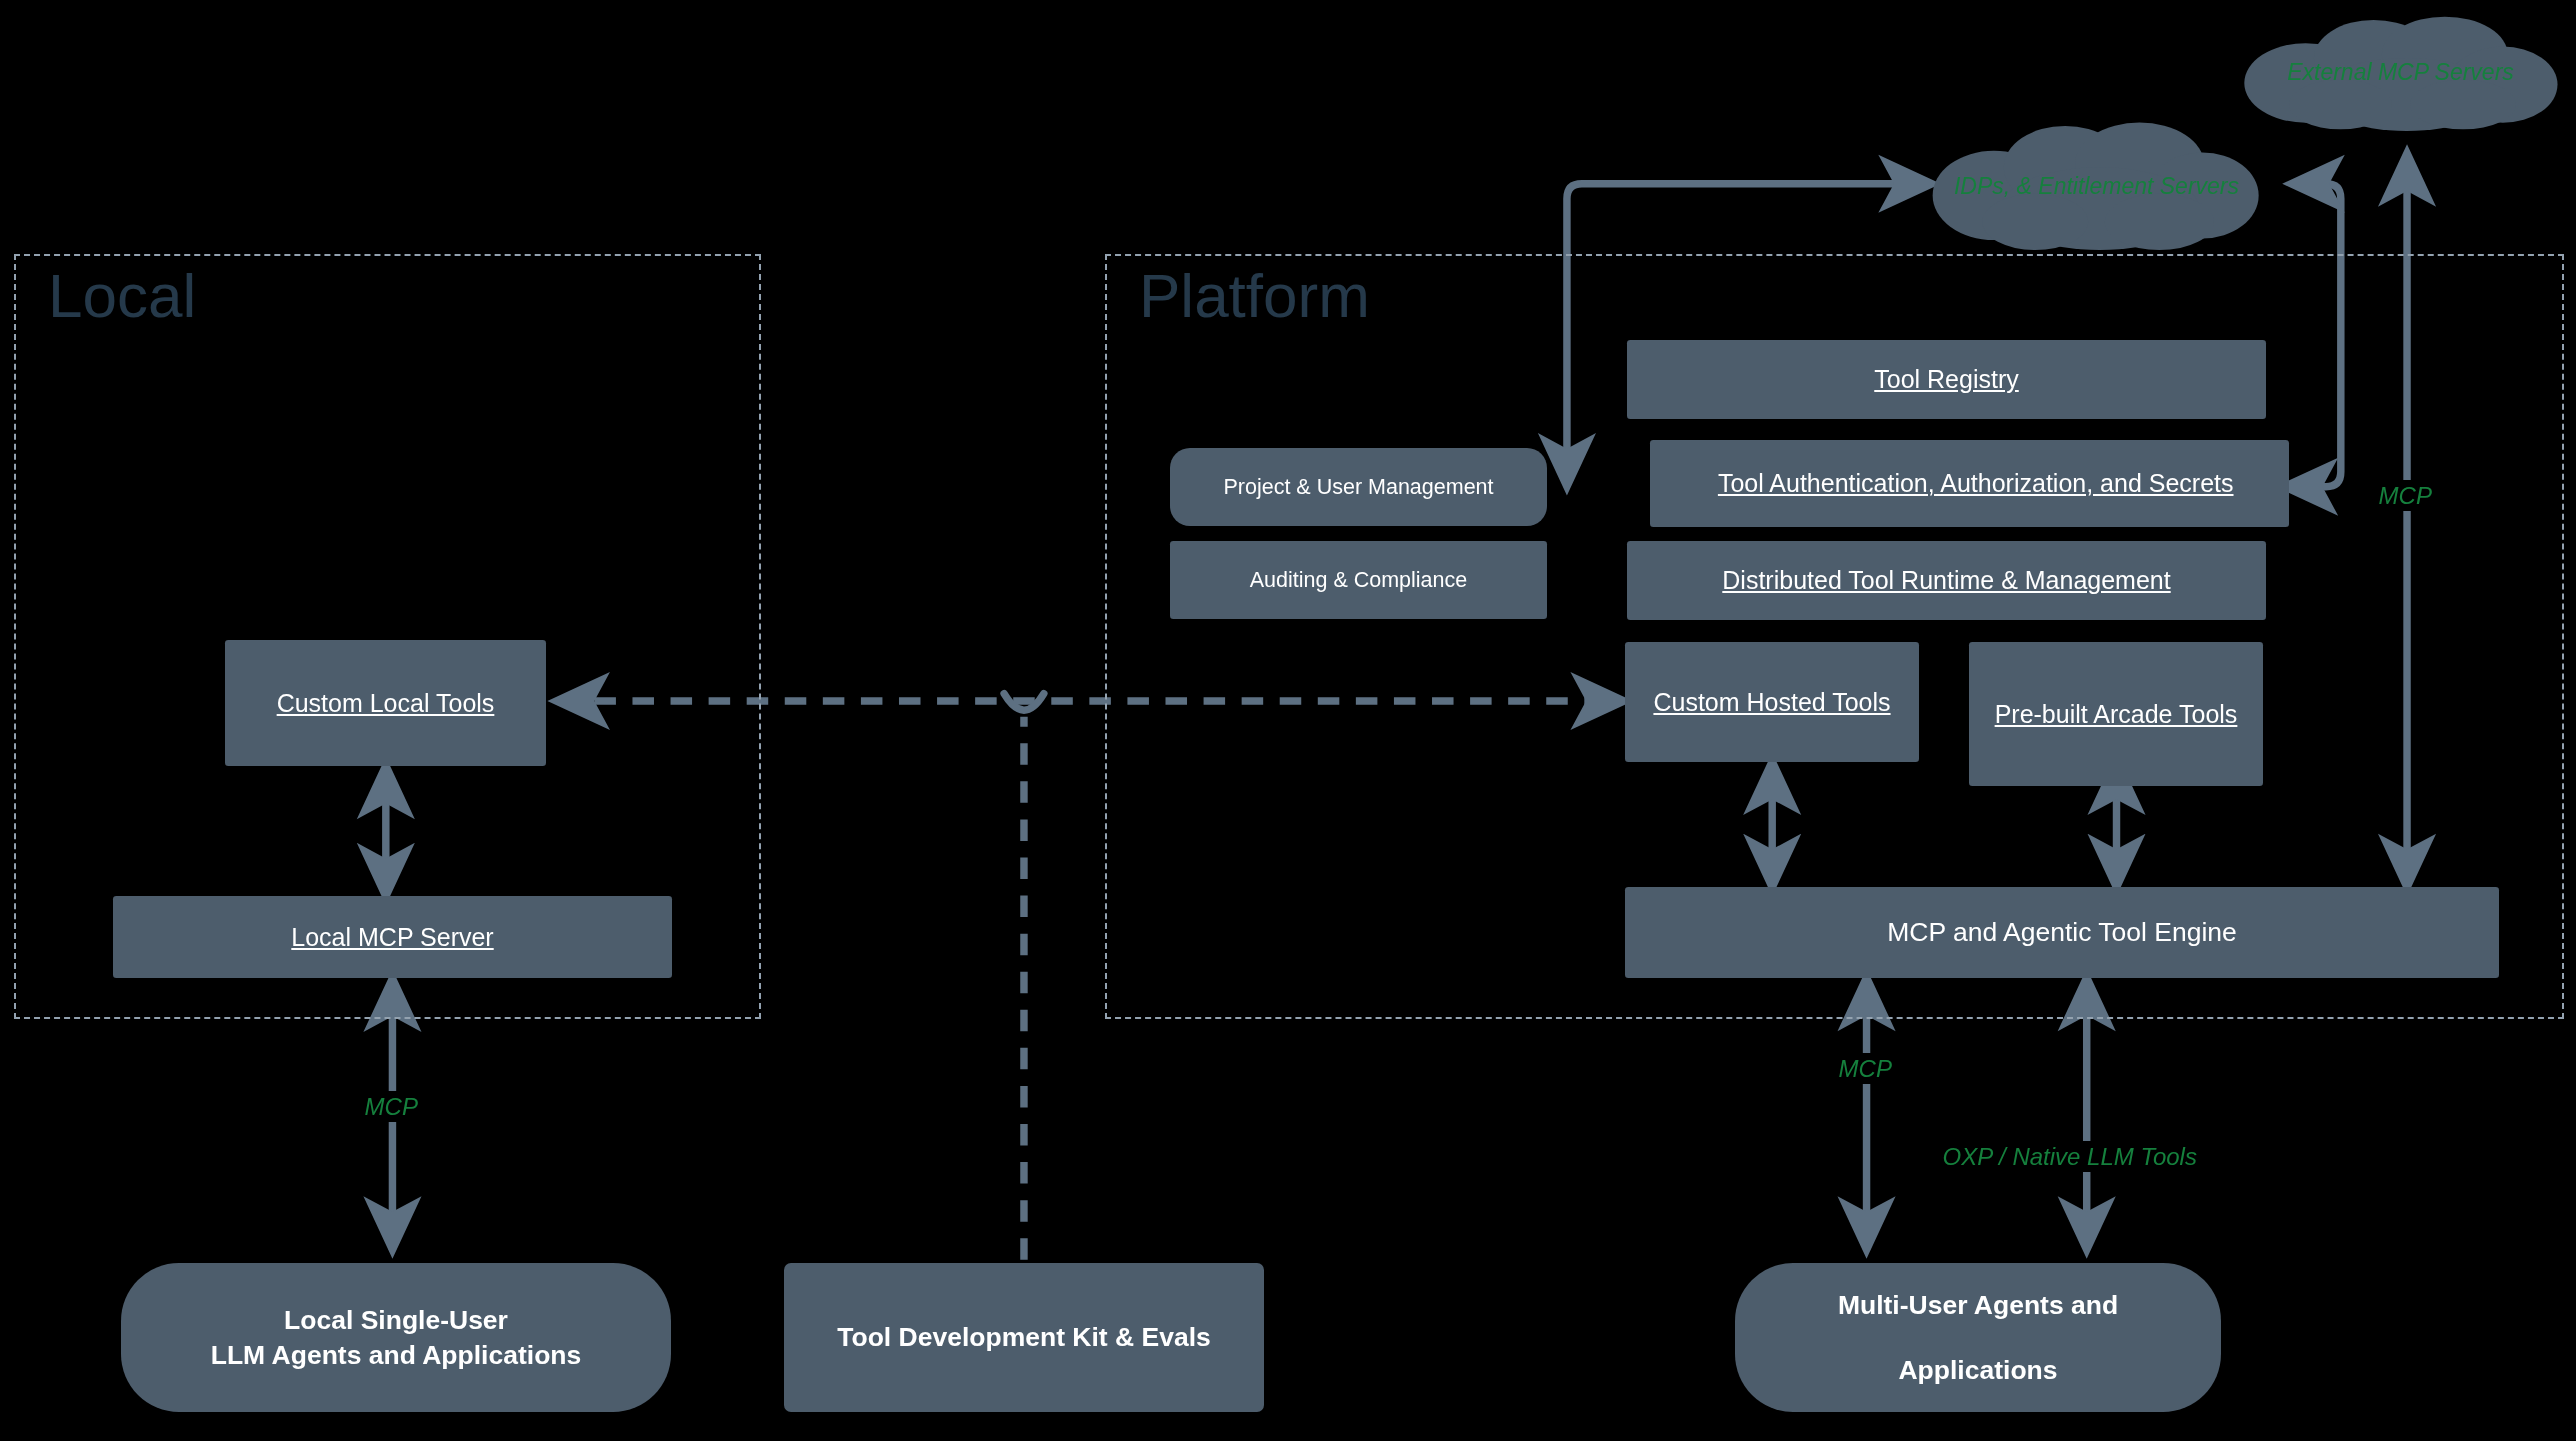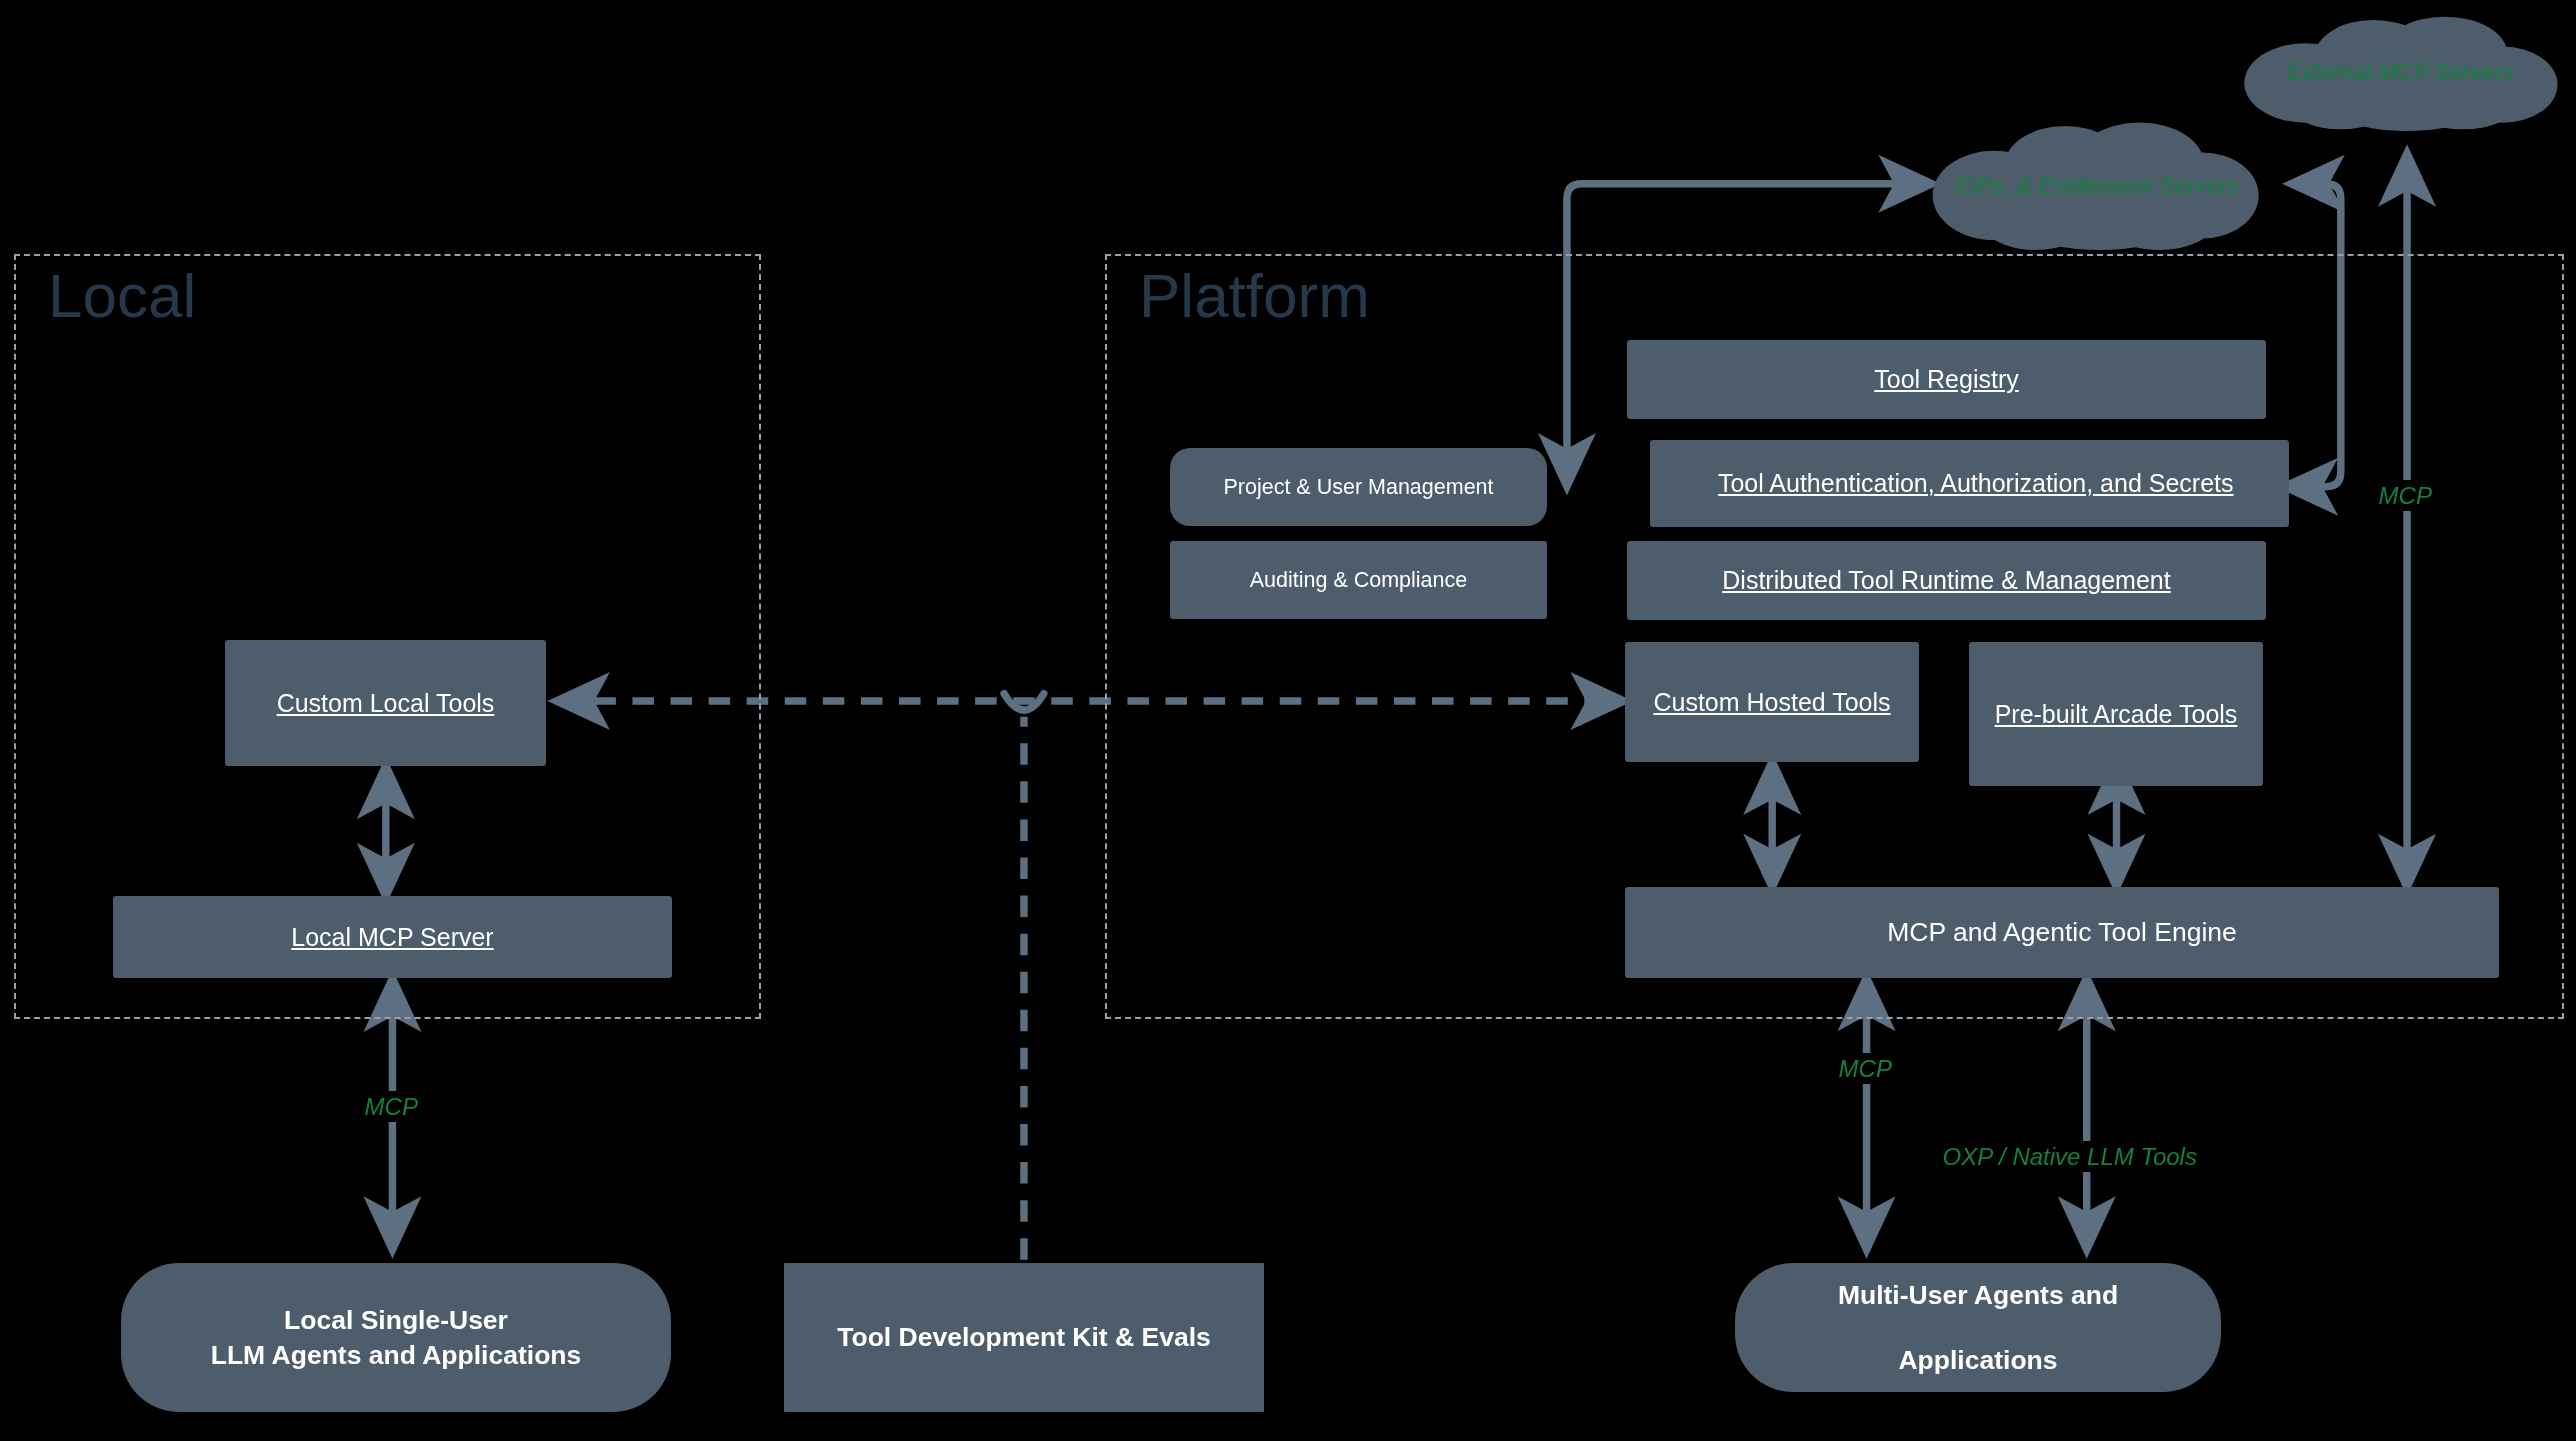--- a/index.html
+++ b/index.html
@@ -39,21 +39,21 @@
     text-align:center;
     box-sizing:border-box;
     border-radius:3.3px;
     line-height:1.32;
     padding:3.3px 11.6px;
   }
   .node.sm{font-size:21.5px;font-weight:400;}
   .node.md{font-size:25px;font-weight:400;text-decoration:underline;}
   .node.lg{font-size:26.5px;font-weight:700;}
   .node.pill{border-radius:58px;}
-  .node.sq{border-radius:1px;}
+  .node.sq{border-radius:7px;}
 
   
   .cloud{
     position:absolute;
     display:flex;align-items:center;justify-content:center;
     text-align:center;
     color:#15803d;
     font-style:italic;
     font-size:23px;
     line-height:1.35;
@@ -160,21 +160,21 @@
 
   <div class="node md" style="left:113px;top:896px;width:559px;height:82px;">Local MCP Server</div>
 
   <div class="node lg pill" style="left:121px;top:1263px;width:550px;height:149px;flex-direction:column;">
     <span>Local Single-User</span>
     <span>LLM Agents and Applications</span>
   </div>
 
   <div class="node lg sq" style="left:784px;top:1263px;width:480px;height:149px;">Tool Development Kit &amp; Evals</div>
 
-  <div class="node lg pill" style="left:1735px;top:1263px;width:486px;height:129px;flex-direction:column;gap:30px;">
+  <div class="node lg pill" style="left:1735px;top:1263px;width:486px;height:149px;flex-direction:column;gap:30px;">
     <span>Multi-User Agents and</span>
     <span>Applications</span>
   </div>
 
   <div class="node sm" style="left:1170px;top:448px;width:377px;height:78px;border-radius:20px;">Project &amp; User Management</div>
 
   <div class="node sm" style="left:1170px;top:541px;width:377px;height:78px;">Auditing &amp; Compliance</div>
 
   <div class="node md" style="left:1627px;top:340px;width:639px;height:79px;">Tool Registry</div>
 

